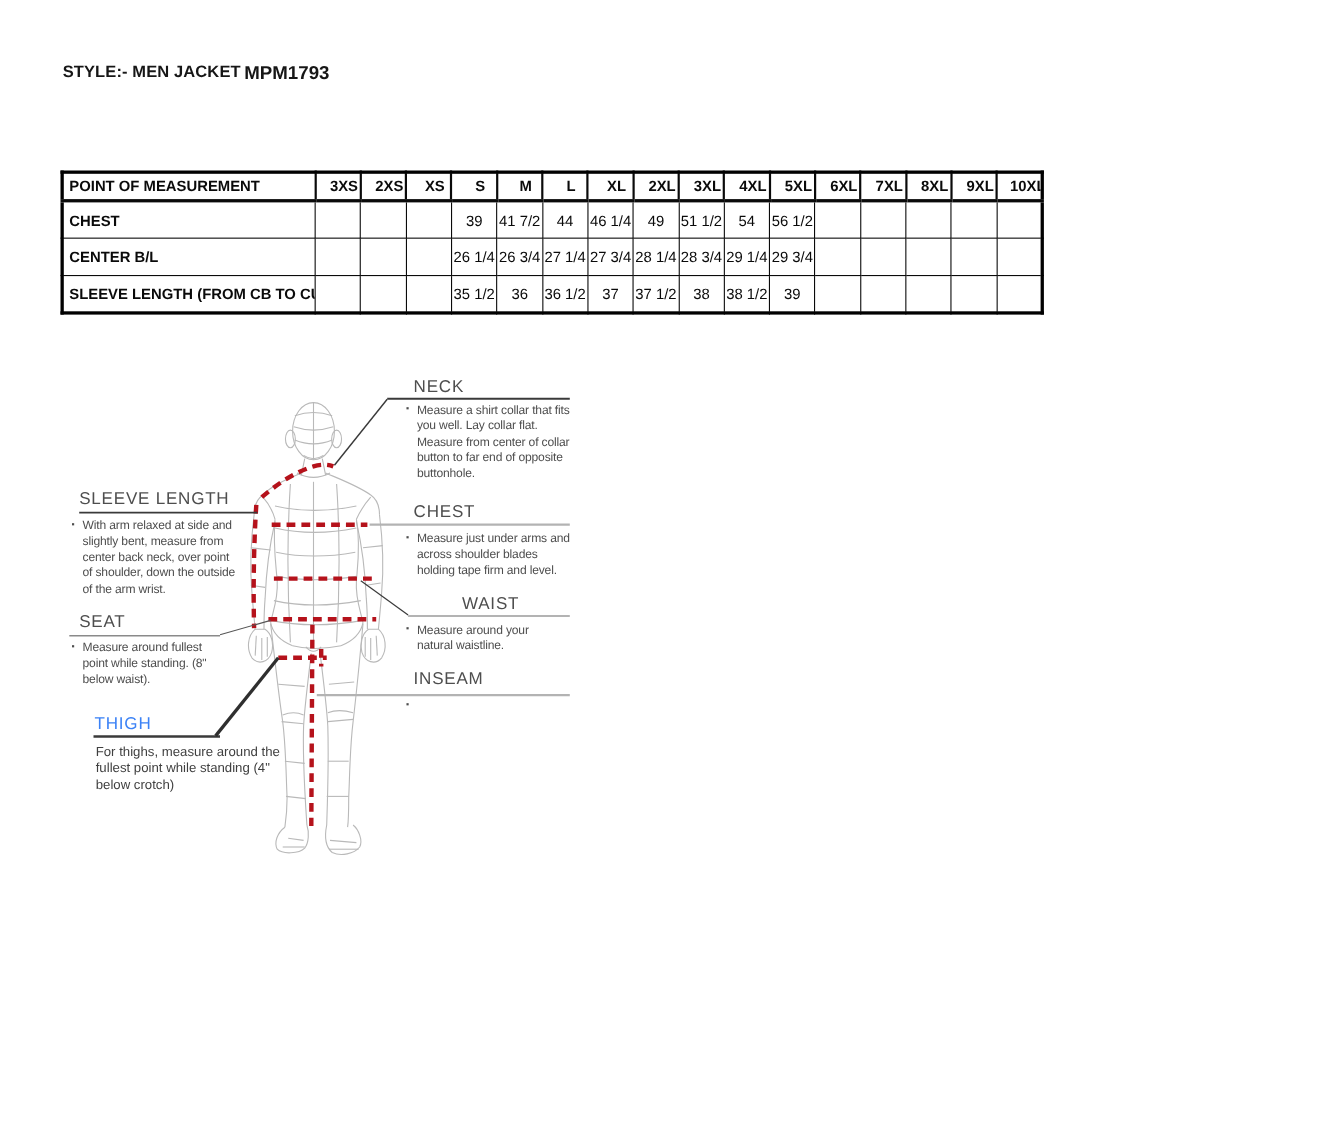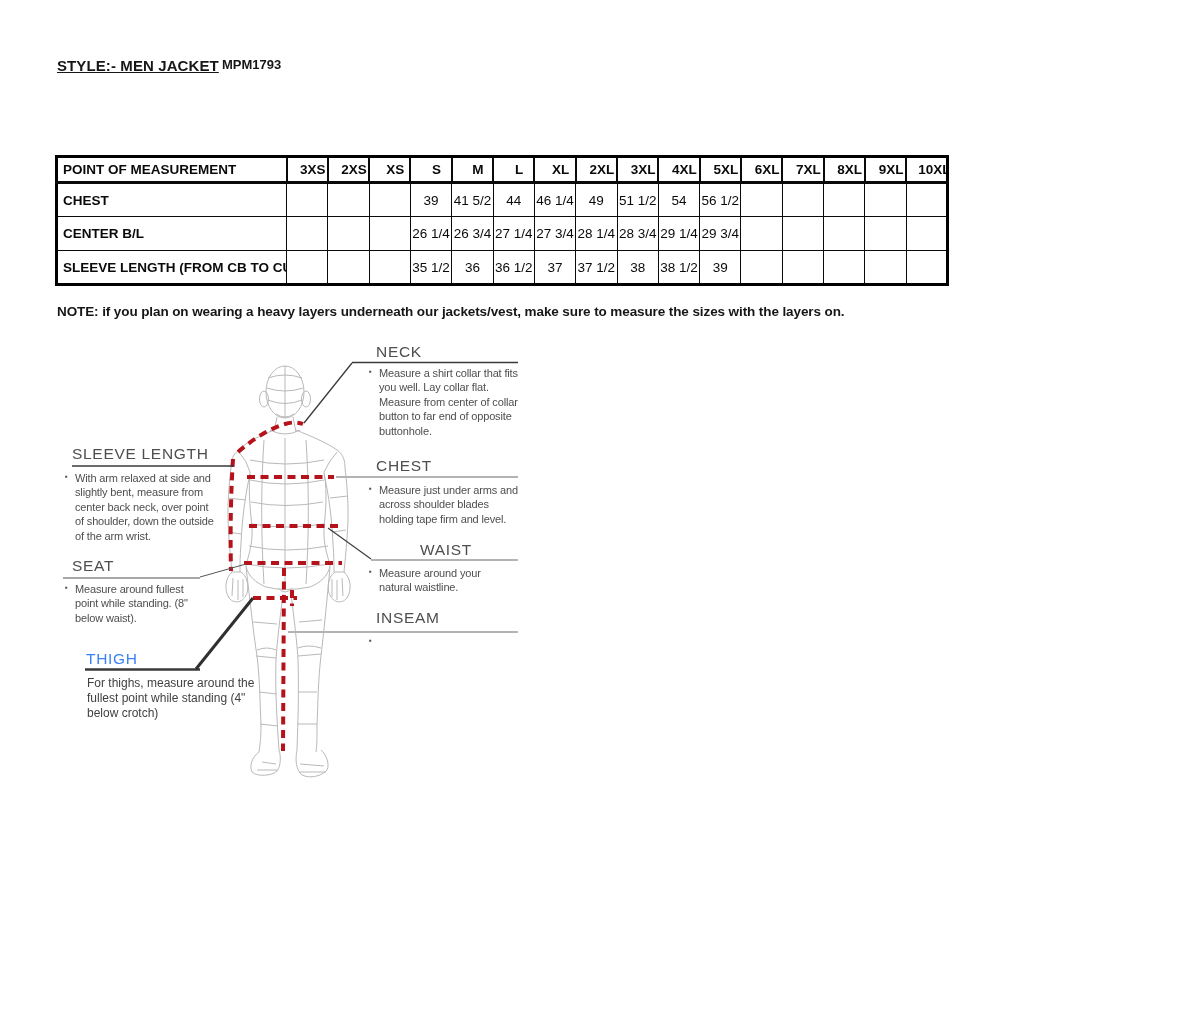--- a/index.html
+++ b/index.html
@@ -1,21 +1,21 @@
 <!DOCTYPE html>
 <html style="--measure-red: #b5121b;"><head>
 <meta charset="utf-8">
 <style>
   * { margin:0; padding:0; box-sizing:border-box; }
   html,body { background:#ffffff; }
   body { font-family:"Liberation Sans", sans-serif; }
   .page { position:relative; width:1200px; height:1033px; background:#fff; overflow:hidden; }
 
-  .doc-title { position:absolute; top:57px; left:57px; font-size:15px; font-weight:bold; color:#161616; letter-spacing:0.1px;text-decoration:underline; }
-  .style-code { position:absolute; top:57px; left:222px; font-size:13px; font-weight:bold; color:#161616; }
+  .doc-title { position:absolute; top:57px; left:57px; font-size:15px; font-weight:bold; color:#161616; letter-spacing:0.1px; }
+  .style-code { position:absolute; top:57px; left:222px; font-size:17px; font-weight:bold; color:#161616; }
 
   table.size-table { position:absolute; left:55px; top:155px; width:894px; border-collapse:collapse; table-layout:fixed; border:3px solid #000; }
   table.size-table th, table.size-table td { border:1.5px solid #0a0a0a; font-size:13.5px; color:#0a0a0a; text-align:center; vertical-align:middle; overflow:hidden; white-space:nowrap; }
   table.size-table thead th { height:26px; font-weight:bold; border-width:2.4px; border-bottom-width:3px;padding-left:11px; }
   table.size-table tbody tr { height:34px; }
   table.size-table .pom-cell { text-align:left; padding-left:5px; font-weight:bold; }
   table.size-table tbody td { font-weight:normal; }
 
   .note { position:absolute; left:57px; top:304px; font-size:13.5px; font-weight:bold; color:#161616; letter-spacing:-0.1px; }
 
@@ -80,21 +80,21 @@
           <th>10XL</th>
         </tr>
       </thead>
     <tbody>
         <tr>
           <td class="pom-cell">CHEST</td>
           <td></td>
           <td></td>
           <td></td>
           <td>39</td>
-          <td>41 5/2</td>
+          <td>41 7/2</td>
           <td>44</td>
           <td>46 1/4</td>
           <td>49</td>
           <td>51 1/2</td>
           <td>54</td>
           <td>56 1/2</td>
           <td></td>
           <td></td>
           <td></td>
           <td></td>
@@ -134,21 +134,20 @@
           <td>39</td>
           <td></td>
           <td></td>
           <td></td>
           <td></td>
           <td></td>
         </tr>
       </tbody>
   </table>
 
-  <div class="note">NOTE: if you plan on wearing a heavy layers underneath our jackets/vest, make sure to measure the sizes with the layers on.</div>
 
   <svg class="diagram" viewBox="0 0 1200 1033" xmlns="http://www.w3.org/2000/svg">
     <g class="wire">
 
       <ellipse cx="285" cy="392" rx="19" ry="26"></ellipse>
       <path d="M285,366 L285,418"></path>
       <path d="M268,378 Q285,372 302,378"></path>
       <path d="M267,388 Q285,394 303,388"></path>
       <path d="M268,400 Q285,407 302,400"></path>
       <path d="M276,414 Q285,420 294,414"></path>

